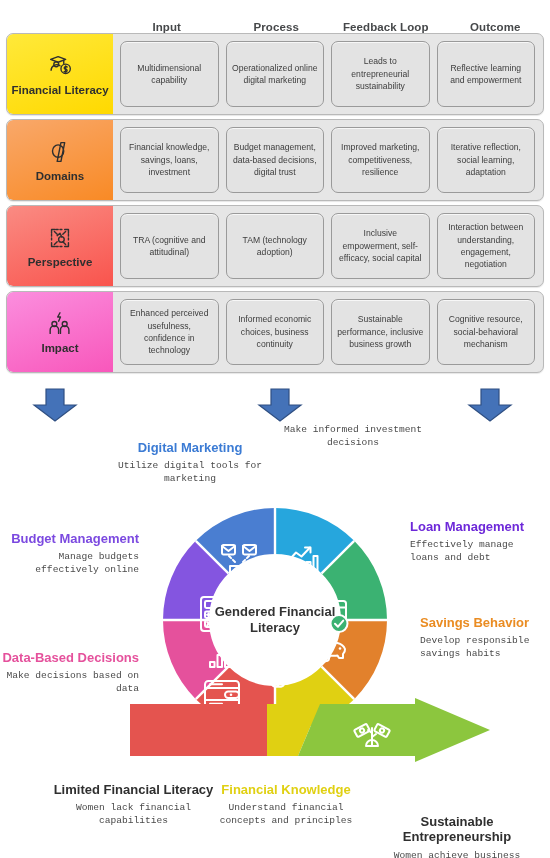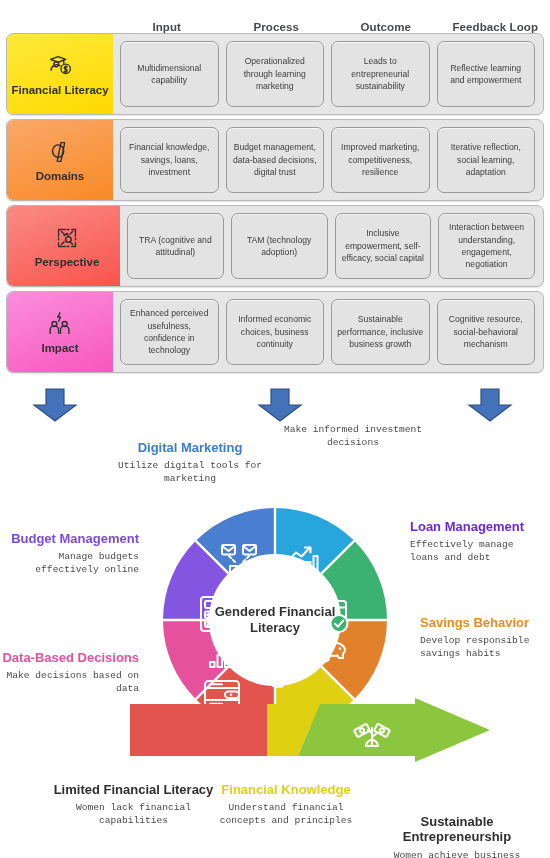--- a/index.html
+++ b/index.html
@@ -68,21 +68,21 @@
     border-radius:7px;
     display:flex;align-items:center;justify-content:center;
     text-align:center;
     font-size:8.6px;line-height:1.45;color:#3d3d3d;
     padding:3px 5px;box-sizing:border-box;
     box-shadow:inset 0 1px 0 rgba(255,255,255,.7);
   }
   
   .tint-financial{background:linear-gradient(160deg,#ffe93a 0%,#ffd900 100%);}
   .tint-domains  {background:linear-gradient(160deg,#f9a86a 0%,#f98a25 100%);}
-  .tint-perspective{background:linear-gradient(160deg,#fa8b83 0%,#f9544d 100%);padding-left:7px;}
+  .tint-perspective{background:linear-gradient(160deg,#fa8b83 0%,#f9544d 100%);}
   .tint-impact   {background:linear-gradient(160deg,#fb8ede 0%,#f857bb 100%);}
 
   
   .arrows{position:absolute;left:0;top:388px;width:550px;height:34px;}
   .darrow{position:absolute;top:0;width:48px;height:34px;}
 
   
   .callout{position:absolute;}
   .callout .c-title{
     font-size:13px;font-weight:bold;line-height:1.18;margin:0 0 5px 0;
@@ -105,22 +105,22 @@
   .bottom-arrow{position:absolute;left:130px;top:698px;width:360px;height:64px;}
   svg{display:block;overflow:visible;}
 </style>
 </head>
 <body>
 
 <div class="matrix-head">
   <div class="mh-spacer"></div>
   <div class="mh-cell">Input</div>
   <div class="mh-cell">Process</div>
+  <div class="mh-cell">Feedback Loop</div>
   <div class="mh-cell">Outcome</div>
-  <div class="mh-cell">Feedback Loop</div>
 </div>
 
 <div class="matrix">
 
   <div class="mrow">
     <div class="mrow-label tint-financial">
       <span class="lbl-icon">
         <svg viewBox="0 0 32 32" width="30" height="30" fill="none" stroke="#2f2f2f" stroke-width="1.5" stroke-linecap="round" stroke-linejoin="round">
           <path d="M6 9 L14 6 L22 9 L14 12 Z"></path>
           <path d="M20 10.2 v3.2"></path>
@@ -128,21 +128,21 @@
           <circle cx="12" cy="14.2" r="2.6"></circle>
           <circle cx="22" cy="19" r="5"></circle>
           <path d="M23.6 17.1 a1.8 1.8 0 0 0 -3.1 1.1 c0 1.7 3.1 .9 3.1 2.5 a1.8 1.8 0 0 1 -3.1 1.1"></path>
           <path d="M22 15.9 v6.6"></path>
         </svg>
       </span>
       <span class="lbl-text">Financial Literacy</span>
     </div>
     <div class="mrow-cells">
       <div class="mcell">Multidimensional capability</div>
-      <div class="mcell">Operationalized through learning marketing</div>
+      <div class="mcell">Operationalized online digital marketing</div>
       <div class="mcell">Leads to entrepreneurial sustainability</div>
       <div class="mcell">Reflective learning and empowerment</div>
     </div>
   </div>
 
   <div class="mrow">
     <div class="mrow-label tint-domains">
       <span class="lbl-icon">
         <svg viewBox="0 0 32 32" width="30" height="30" fill="none" stroke="#2f2f2f" stroke-width="1.5" stroke-linecap="round" stroke-linejoin="round">
           <path d="M17 6 L21 6 L17 26 L13 26 Z"></path>

